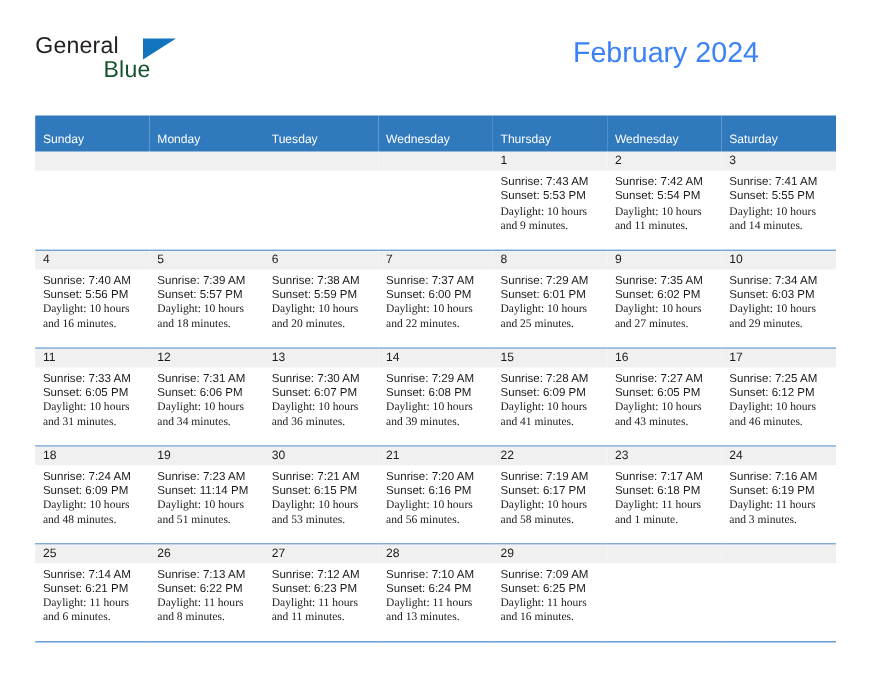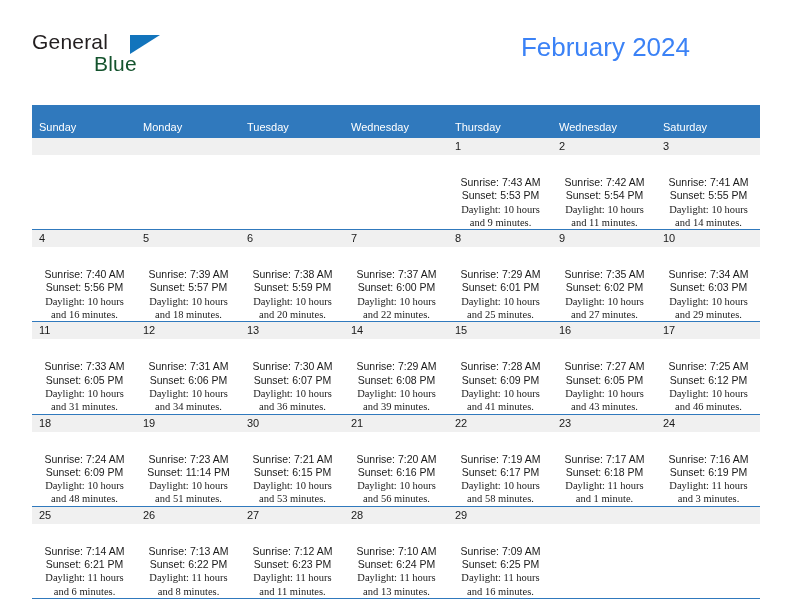--- a/index.html
+++ b/index.html
@@ -124,25 +124,24 @@
     height: 17px;
     line-height: 17px;
     padding-left: 7px;
     font-size: 11px;
     color: #1a1a1a;
   }
   td.empty .daynum-band {
     background: #f0f0f0;
   }
   .details {
-    padding: 21px 6px 0 7px;
+    padding: 4px 6px 0 7px;
     font-size: 10.5px;
     line-height: 13.3px;
     color: #1a1a1a;
-    text-align: center;
   }
   .details div {
     white-space: nowrap;
   }
   .details .wrap {
     white-space: normal;
     font-family: Liberation Serif, serif;
   }
 </style>
 </head>

